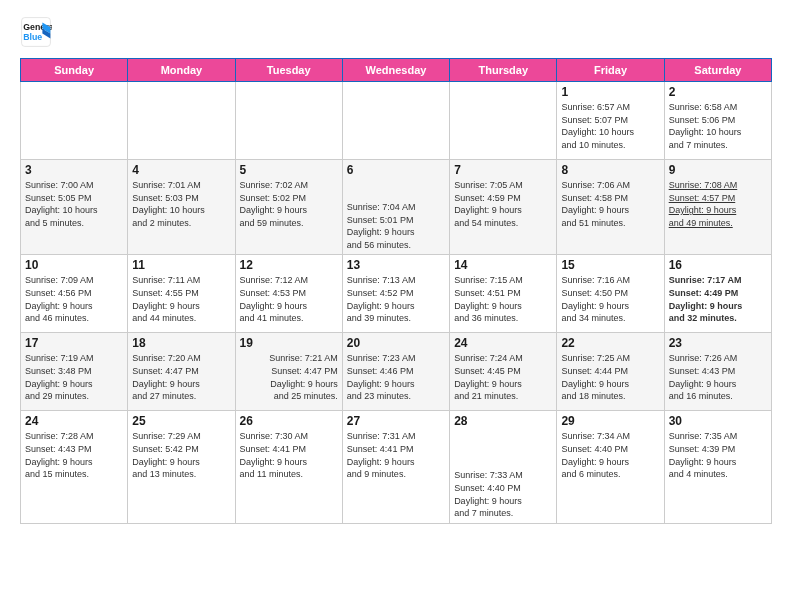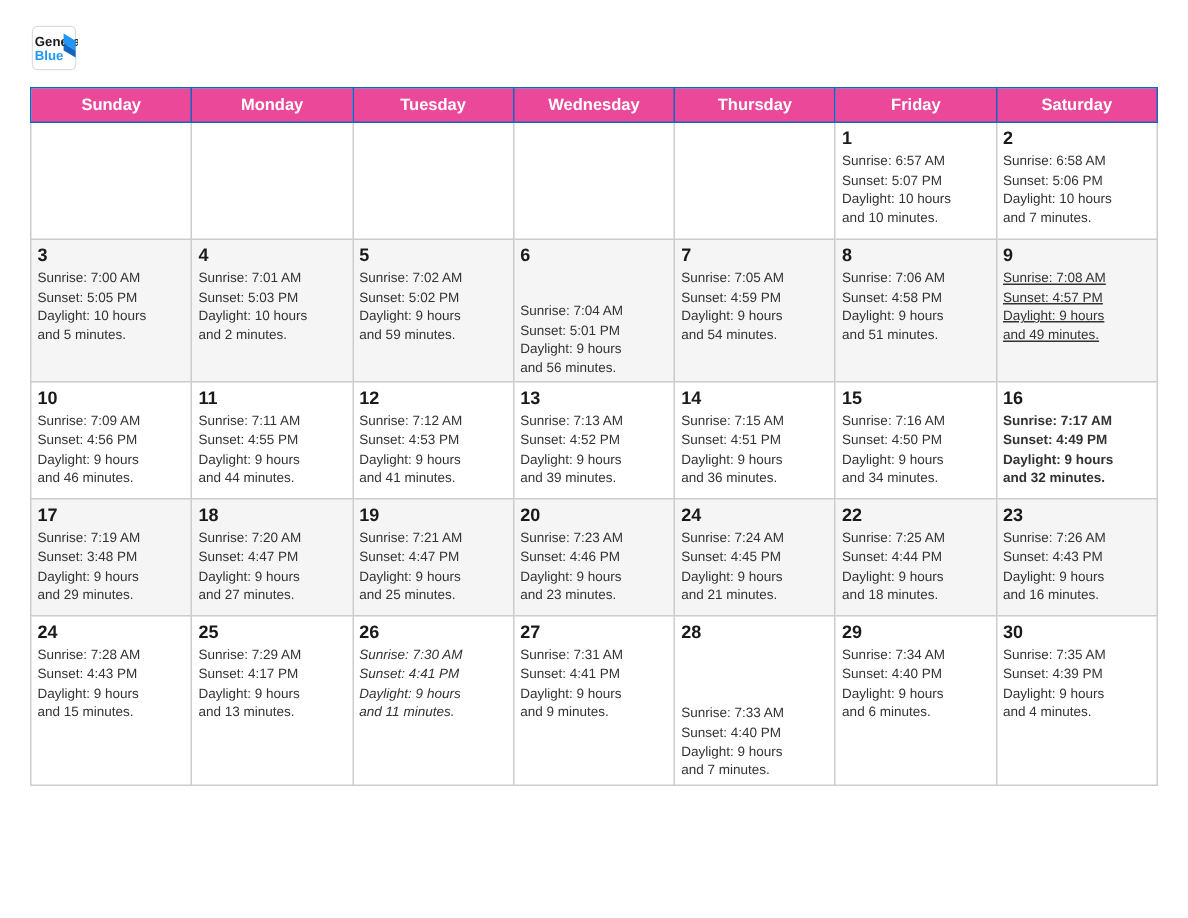--- a/index.html
+++ b/index.html
@@ -265,21 +265,21 @@
           </td>
           <td>
             <span class="day-num">18</span>
             <div class="day-info" style="white-space: pre-line;">Sunrise: 7:20 AM
 Sunset: 4:47 PM
 Daylight: 9 hours
 and 27 minutes.</div>
           </td>
           <td>
             <span class="day-num">19</span>
-            <div class="day-info" style="white-space: pre-line;">Sunrise: 7:21 AM
+            <div class="day-info" style="white-space: pre-line; text-align: right;">Sunrise: 7:21 AM
 Sunset: 4:47 PM
 Daylight: 9 hours
 and 25 minutes.</div>
           </td>
           <td>
             <span class="day-num">20</span>
             <div class="day-info" style="white-space: pre-line;">Sunrise: 7:23 AM
 Sunset: 4:46 PM
 Daylight: 9 hours
 and 23 minutes.</div>
@@ -310,27 +310,27 @@
           <td>
             <span class="day-num">24</span>
             <div class="day-info" style="white-space: pre-line;">Sunrise: 7:28 AM
 Sunset: 4:43 PM
 Daylight: 9 hours
 and 15 minutes.</div>
           </td>
           <td>
             <span class="day-num">25</span>
             <div class="day-info" style="white-space: pre-line;">Sunrise: 7:29 AM
-Sunset: 4:17 PM
+Sunset: 5:42 PM
 Daylight: 9 hours
 and 13 minutes.</div>
           </td>
           <td>
             <span class="day-num">26</span>
-            <div class="day-info" style="white-space: pre-line; font-style: italic;">Sunrise: 7:30 AM
+            <div class="day-info" style="white-space: pre-line;">Sunrise: 7:30 AM
 Sunset: 4:41 PM
 Daylight: 9 hours
 and 11 minutes.</div>
           </td>
           <td>
             <span class="day-num">27</span>
             <div class="day-info" style="white-space: pre-line;">Sunrise: 7:31 AM
 Sunset: 4:41 PM
 Daylight: 9 hours
 and 9 minutes.</div>

